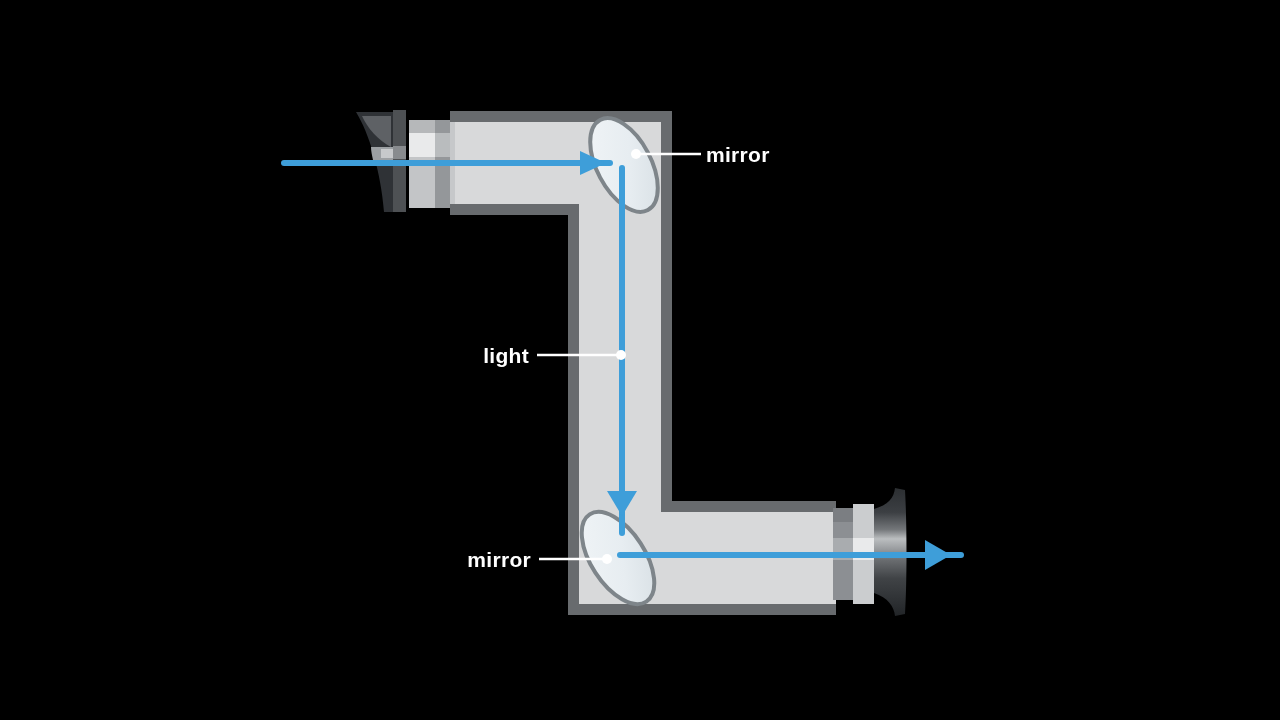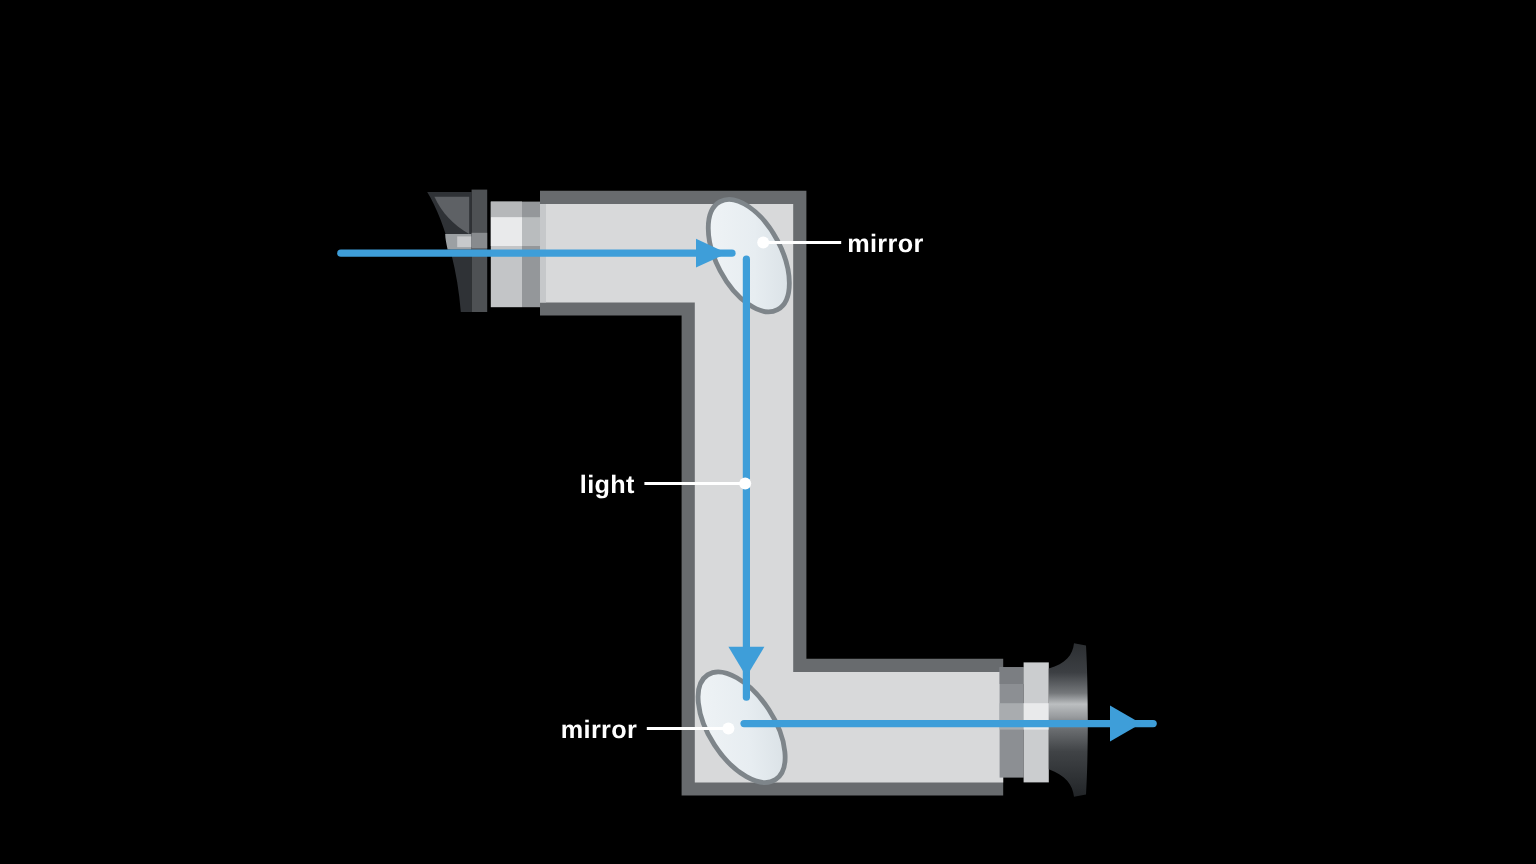--- a/index.html
+++ b/index.html
@@ -1,16 +1,16 @@
 <!DOCTYPE html>
 <html><head>
 <meta charset="utf-8">
 <style>
   html,body{margin:0;padding:0;background:#000;}
-  .stage{position:relative;width:1280px;height:648px;background:#000;overflow:hidden;margin-top:48px;}
+  .stage{position:relative;width:1280px;height:648px;background:#000;overflow:hidden;}
   svg{position:absolute;left:0;top:0;}
   .callout-label{
     font-family:"Liberation Sans","DejaVu Sans",sans-serif;
     font-size:21px;
     font-weight:700;
     letter-spacing:0.3px;
   }
 </style>
 </head>
 <body>

